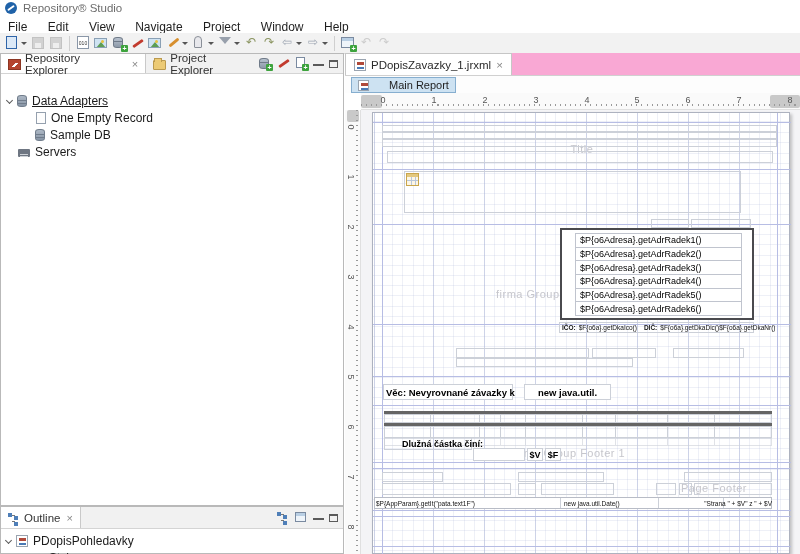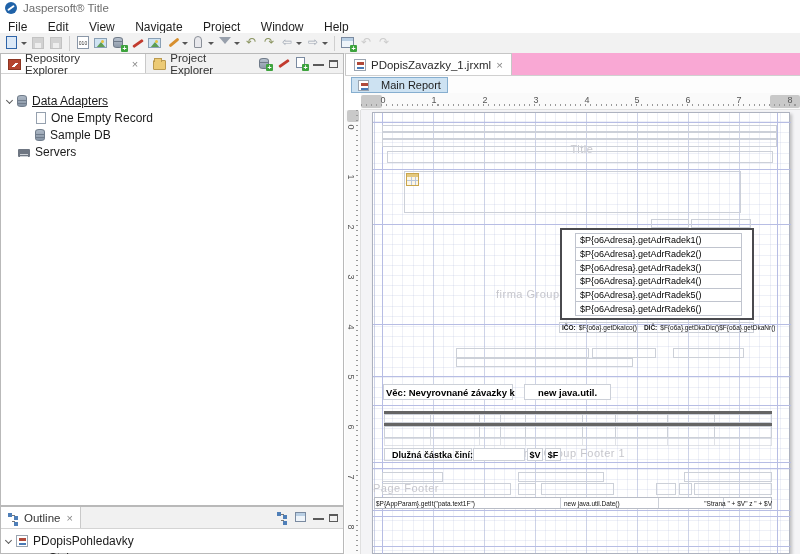--- a/index.html
+++ b/index.html
@@ -98,21 +98,21 @@
   .ti-outline::after { content:""; position:absolute; left:4px; top:3px; width:3px; height:1px; background:#777; box-shadow:0 6px 0 #777; }
   .ti-pencilred { width:12px; height:12px; }
   .ti-pencilred::after { content:""; position:absolute; left:0; top:5px; width:12px; height:3px; background:#c23b2e; transform:rotate(-35deg); border-radius:1px; }
 
   
   #ed-tabbar { left:345px; top:53px; width:455px; height:23px; background:#f9a8d4;
     border-bottom:1px solid #d0d0d0; display:flex; }
   #ed-tab { display:flex; align-items:center; gap:5px; padding:0 8px; background:#fff;
     border:1px solid #c6c6c6; border-bottom:none; font-size:11.5px; color:#2a2a2a; }
   #subtab-row { left:345px; top:76px; width:455px; height:17px; background:#fdfdfd; }
-  #main-report-tab { left:6px; top:1px; height:16px; display:flex; align-items:center; gap:12px;
+  #main-report-tab { left:6px; top:1px; height:16px; display:flex; align-items:center; gap:20px;
     padding:0 6px; background:#cde2f2; border:1px solid #86aecf; font-size:11px; color:#1e1e1e; }
 
   #hruler { left:361px; top:93px; width:439px; height:17px; background:#fafafa;
     border-bottom:1px solid #e0e0e0; overflow:hidden; }
   #hruler .grayseg { position:absolute; top:2px; height:13px; background:#c9c9c9; border-radius:2px; }
   #hruler .ticks { position:absolute; left:0; bottom:3px; width:100%; height:2px;
     background:repeating-linear-gradient(to right,#9a9a9a 0 1px, transparent 1px 5.1px); }
   .hnum { position:absolute; top:2px; font-size:9px; color:#555; transform:translateX(-50%); }
   #vruler { left:345px; top:110px; width:16px; height:444px; background:#fafafa;
     border-right:1px solid #e0e0e0; overflow:hidden; }
@@ -151,21 +151,21 @@
   .addr-row { flex:1; border:1px solid #c0c4ce; margin-top:-1px; font-size:9px; color:#000;
     padding-left:4px; display:flex; align-items:center; white-space:nowrap; }
   .boldcell { position:absolute; border:1px solid #ccd0d8; background:#fff; font-weight:bold;
     font-size:9.5px; color:#000; display:flex; align-items:center; white-space:nowrap; }
 </style>
 </head>
 <body>
 
 <div class="abs" id="titlebar">
   <div class="abs logo"></div>
-  <div class="abs title">Jaspersoft® Title</div>
+  <div class="abs title">Repository® Studio</div>
 </div>
 
 <div class="abs" id="menubar">
   <span class="menu-item">File</span>
   <span class="menu-item">Edit</span>
   <span class="menu-item">View</span>
   <span class="menu-item">Navigate</span>
   <span class="menu-item">Project</span>
   <span class="menu-item">Window</span>
   <span class="menu-item">Help</span>
@@ -422,29 +422,29 @@
     <div class="boldcell" style="left:10px; top:271px; width:130px; height:16px; padding-left:2px;">Věc: Nevyrovnané závazky k</div>
     <div class="boldcell" style="left:151px; top:271px; width:87px; height:16px; justify-content:center;">new java.util.</div>
 
     <div class="dkbar" style="top:298px;"></div>
     <div class="vsep-row" style="top:301px; height:9px;"></div>
     <div class="dkbar" style="top:310px;"></div>
     <div class="vsep-row" style="top:313px; height:12px;"></div>
     <div class="vsep-row" style="top:325px; height:8px; opacity:.6;"></div>
 
     <div class="wm" style="left:140px; top:334px;">firma Group Footer 1</div>
-    <div class="boldcell" style="left:11px; top:335px; width:88px; height:13px; font-size:9px; padding-left:7px; background:transparent;">Dlužná částka činí:</div>
+    <div class="boldcell" style="left:11px; top:324px; width:88px; height:13px; font-size:9px; padding-left:17px; background:transparent;">Dlužná částka činí:</div>
     <div class="rel" style="left:100px; top:335px; width:52px; height:13px; background:#fff;"></div>
     <div class="boldcell" style="left:154px; top:335px; width:16px; height:13px; font-size:9px; justify-content:center;">$V</div>
     <div class="boldcell" style="left:172px; top:335px; width:16px; height:13px; font-size:9px; justify-content:center;">$F</div>
 
     <div class="rel" style="left:9px;   top:359px; width:61px; height:10px;"></div>
     <div class="rel" style="left:145px; top:359px; width:86px; height:10px;"></div>
     <div class="rel" style="left:311px; top:359px; width:88px; height:10px;"></div>
-    <div class="wm" style="left:0; top:369px; width:374px; text-align:left;">Page Footer</div>
+    <div class="wm" style="left:0; top:369px; width:374px; text-align:right;">Page Footer</div>
     <div class="rel" style="left:9px;   top:370px; width:129px; height:12px;"></div>
     <div class="rel" style="left:145px; top:370px; width:18px;  height:12px;"></div>
     <div class="rel" style="left:168px; top:370px; width:73px;  height:12px;"></div>
     <div class="rel" style="left:283px; top:370px; width:20px;  height:12px;"></div>
     <div class="rel" style="left:306px; top:370px; width:13px;  height:12px;"></div>
     <div class="rel" style="left:321px; top:370px; width:78px;  height:12px;"></div>
 
     <div class="rel" style="left:1px; top:384px; width:398px; height:12px; background:#fff; border-color:#b8bcc6;">
       <div style="position:absolute; left:0; top:0; width:185px; height:100%; display:flex; align-items:center; padding-left:1px;">
         <span class="tinytxt">$P{AppParam}.getIt("pata.text1F")</span>

